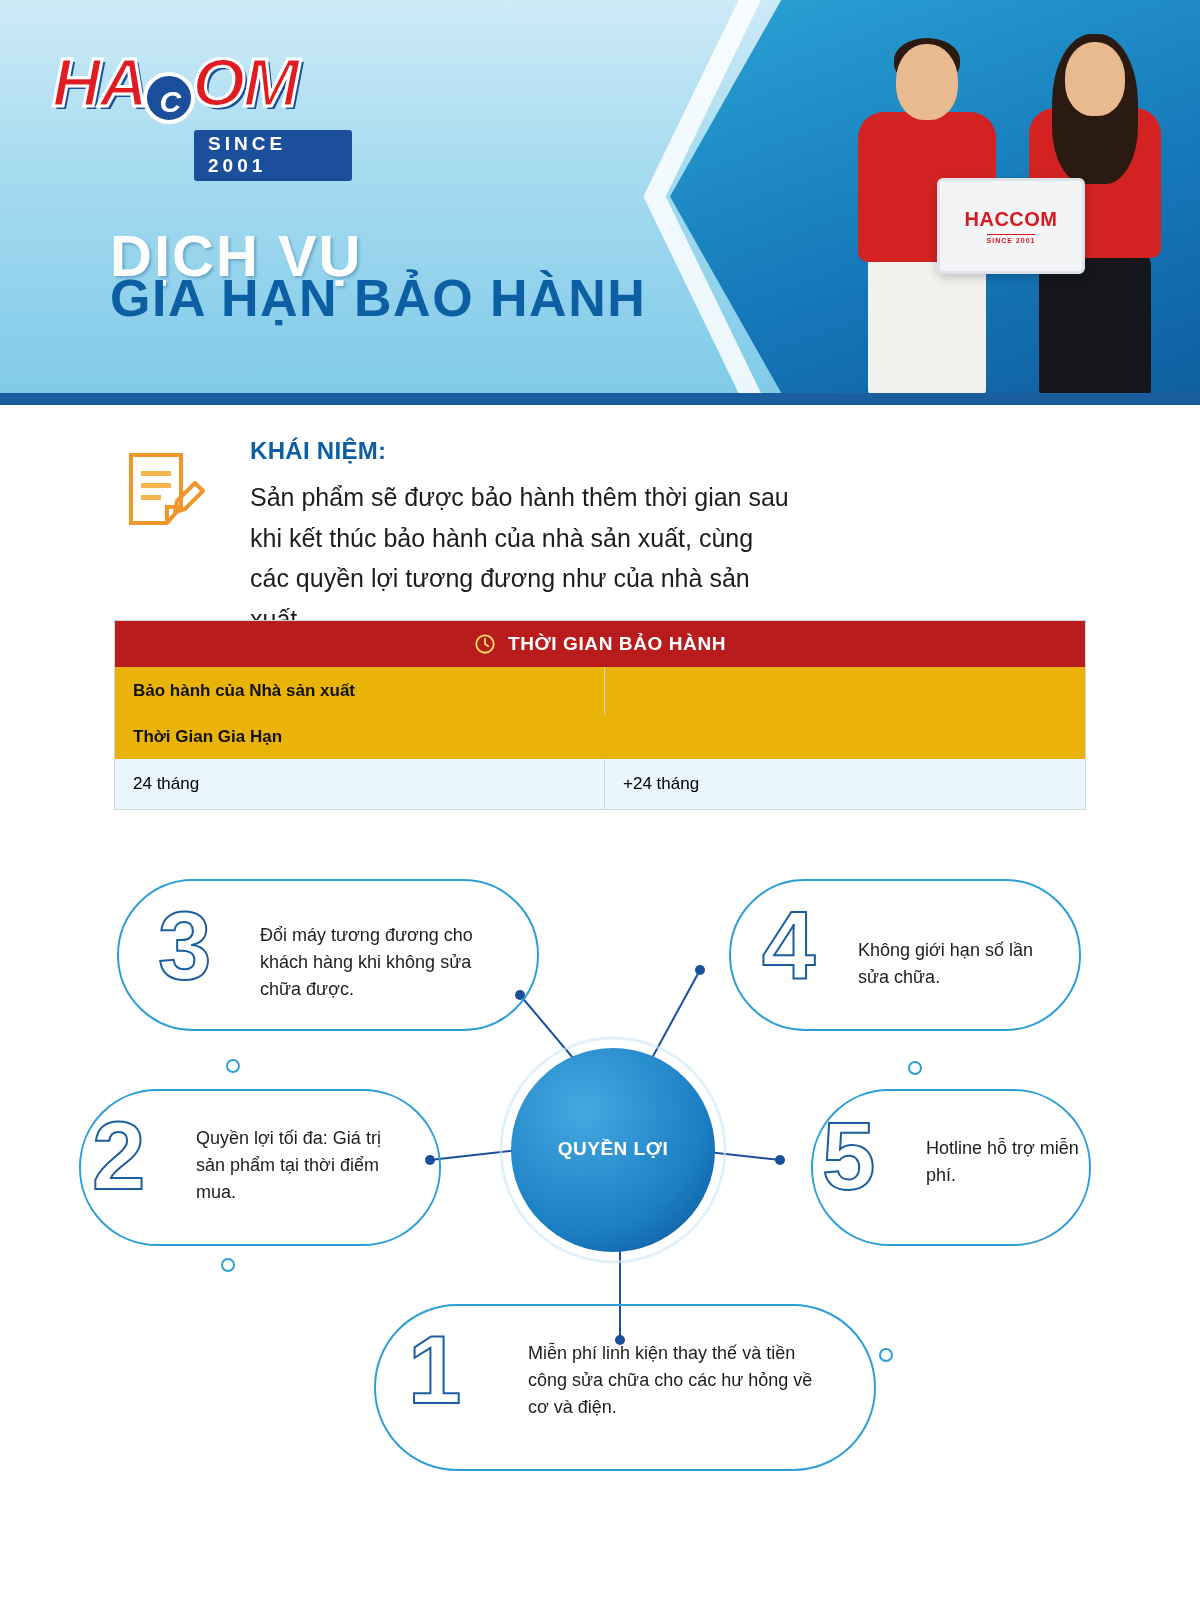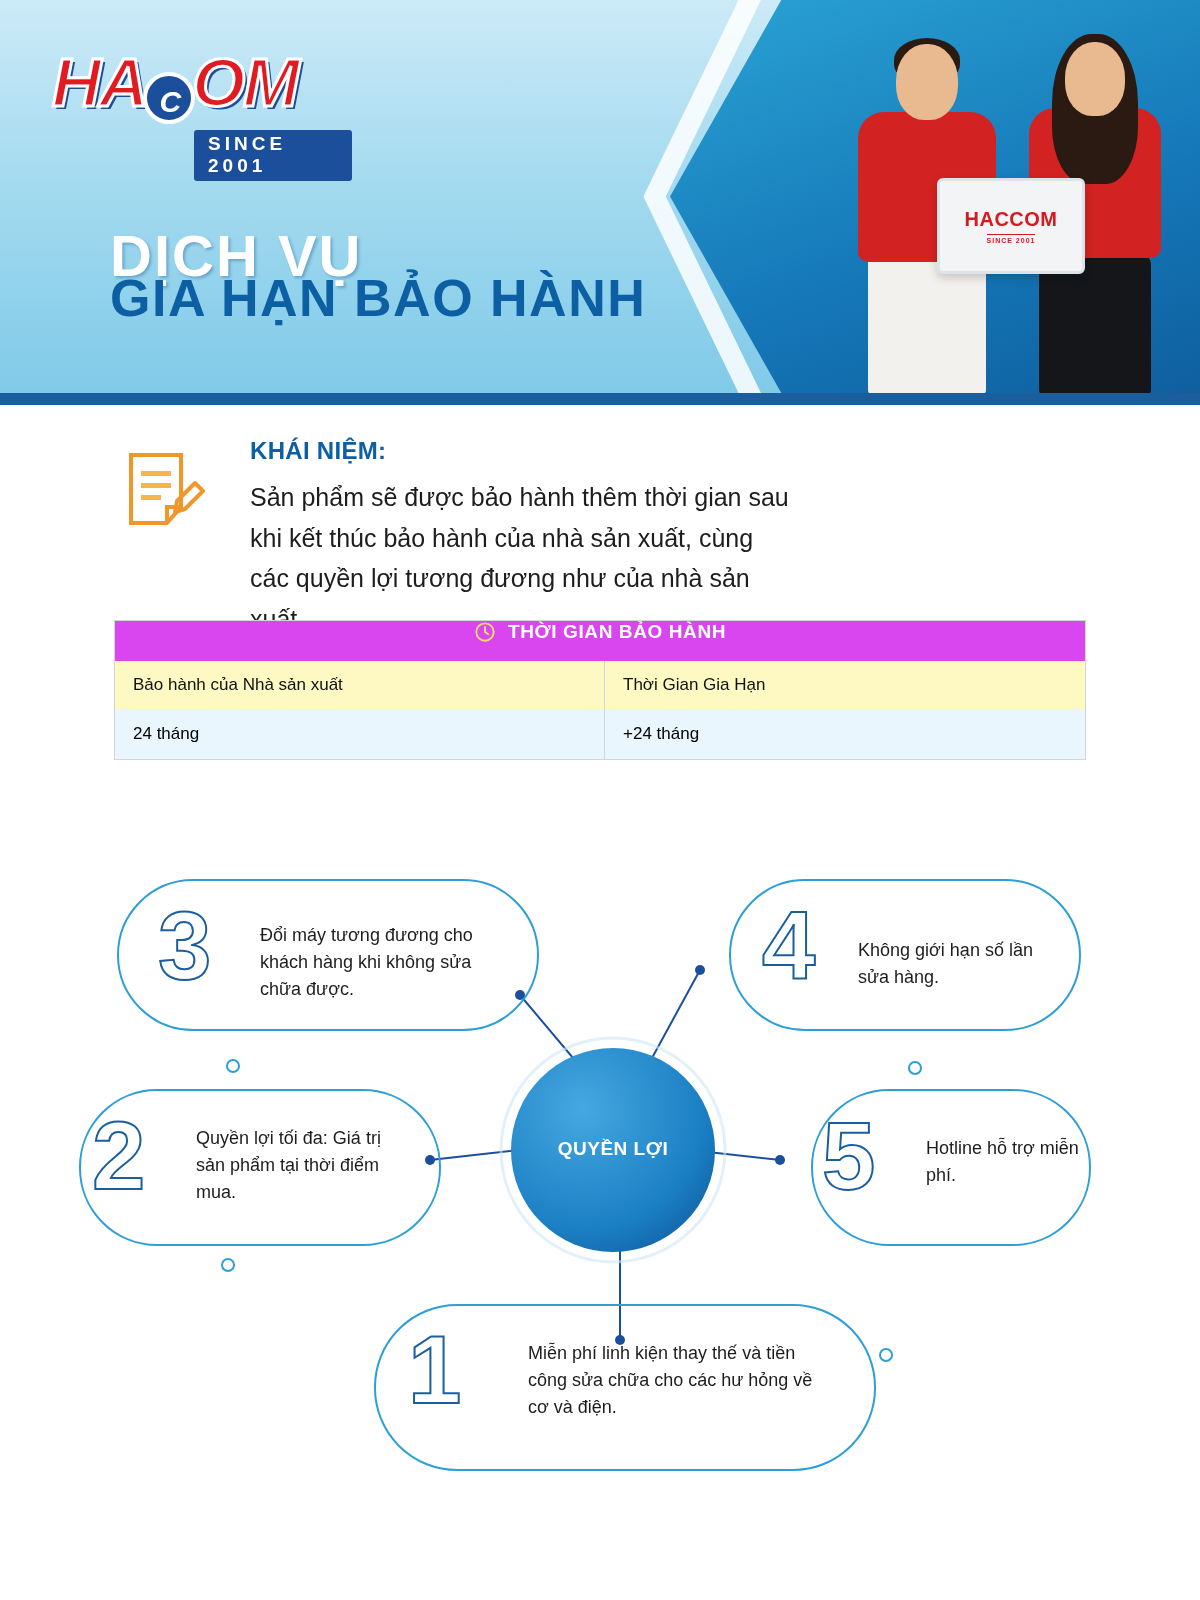--- a/index.html
+++ b/index.html
@@ -94,27 +94,27 @@
   
   .concept { position:absolute; left:115px; top:437px; width:680px; }
   .concept-icon { position:absolute; left:0; top:8px; width:96px; height:96px; }
   .concept-body { margin-left:135px; }
   .concept-title { color:#0d5fa4; font-weight:bold; font-size:24px; letter-spacing:.3px; }
   .concept-text { margin-top:12px; font-size:25px; line-height:1.62; color:#1d1d1d; }
 
   
   .table { position:absolute; left:114px; top:620px; width:972px; border:1px solid #cfd6dc; }
   .t-head {
-    background:#d946ef; color:#fff; height:40px; display:flex; align-items:flex-start; justify-content:center;
+    background:#b91c1c; color:#fff; height:46px; display:flex; align-items:center; justify-content:center;
     font-weight:bold; font-size:19px; letter-spacing:.6px;
   }
   .t-head .clock { margin-right:12px; display:inline-flex; }
   .t-row { display:flex; }
   .t-cell { padding:12px 18px; font-size:17px; }
-  .t-row.sub { background:#fef9c3; font-weight:normal; color:#111; }
+  .t-row.sub { background:#eab308; font-weight:bold; color:#111;flex-direction:column; }
   .t-row.sub .t-cell { height:48px; display:flex; align-items:center; }
   .t-row.val { background:#eaf6fd; }
   .t-row.val .t-cell { height:50px; display:flex; align-items:center; }
   .c1 { width:490px; border-right:1px solid #cfd6dc; }
   .c2 { flex:1; }
 
   
   .diagram { position:absolute; left:0; top:850px; width:1200px; height:720px; }
   .diagram svg { position:absolute; left:0; top:0; }
   .pill-text { position:absolute; font-size:18px; line-height:1.5; color:#1d1d1d; }
@@ -246,21 +246,21 @@
       <circle cx="613" cy="300" r="112" fill="none" stroke="#cfe6f5" stroke-width="3" opacity=".6"></circle>
     </svg>
 
     <div class="num" style="left:158px; top:48px;">3</div>
     <div class="num" style="left:762px; top:48px;">4</div>
     <div class="num" style="left:92px; top:258px;">2</div>
     <div class="num" style="left:822px; top:258px;">5</div>
     <div class="num" style="left:408px; top:472px;">1</div>
 
     <div class="pill-text" style="left:260px; top:72px; width:240px;">Đổi máy tương đương cho khách hàng khi không sửa chữa được.</div>
-    <div class="pill-text" style="left:858px; top:87px; width:185px;">Không giới hạn số lần sửa hàng.</div>
+    <div class="pill-text" style="left:858px; top:87px; width:185px;">Không giới hạn số lần sửa chữa.</div>
     <div class="pill-text" style="left:196px; top:275px; width:210px;">Quyền lợi tối đa: Giá trị sản phẩm tại thời điểm mua.</div>
     <div class="pill-text" style="left:926px; top:285px; width:160px;">Hotline hỗ trợ miễn phí.</div>
     <div class="pill-text" style="left:528px; top:490px; width:290px;">Miễn phí linh kiện thay thế và tiền công sửa chữa cho các hư hỏng về cơ và điện.</div>
 
     <div class="center-label" style="left:508px; top:288px;">QUYỀN LỢI</div>
   </div>
 
 </div>
 
 </body></html>

